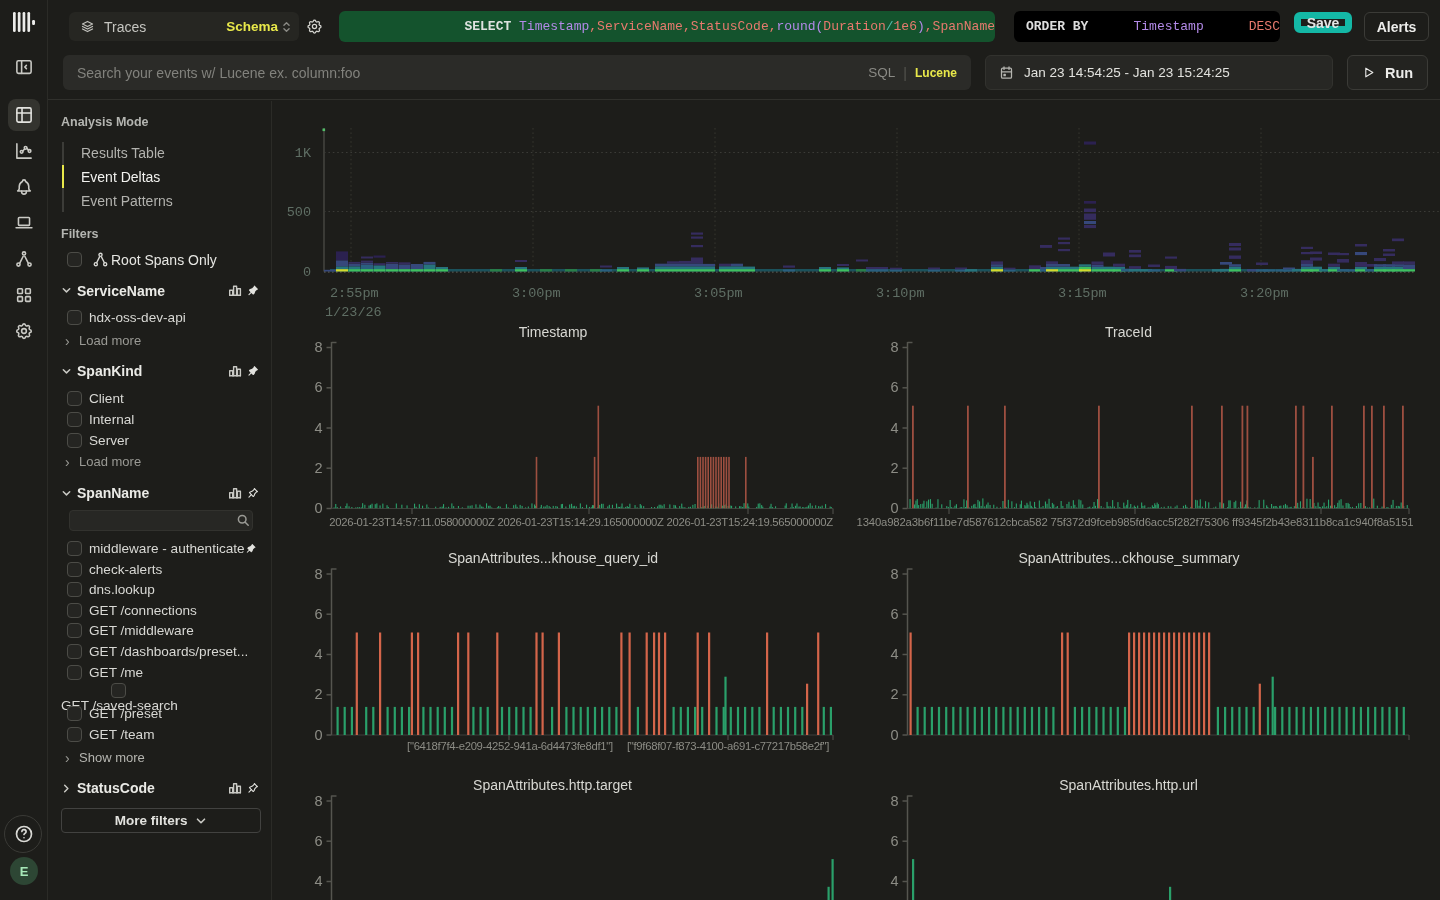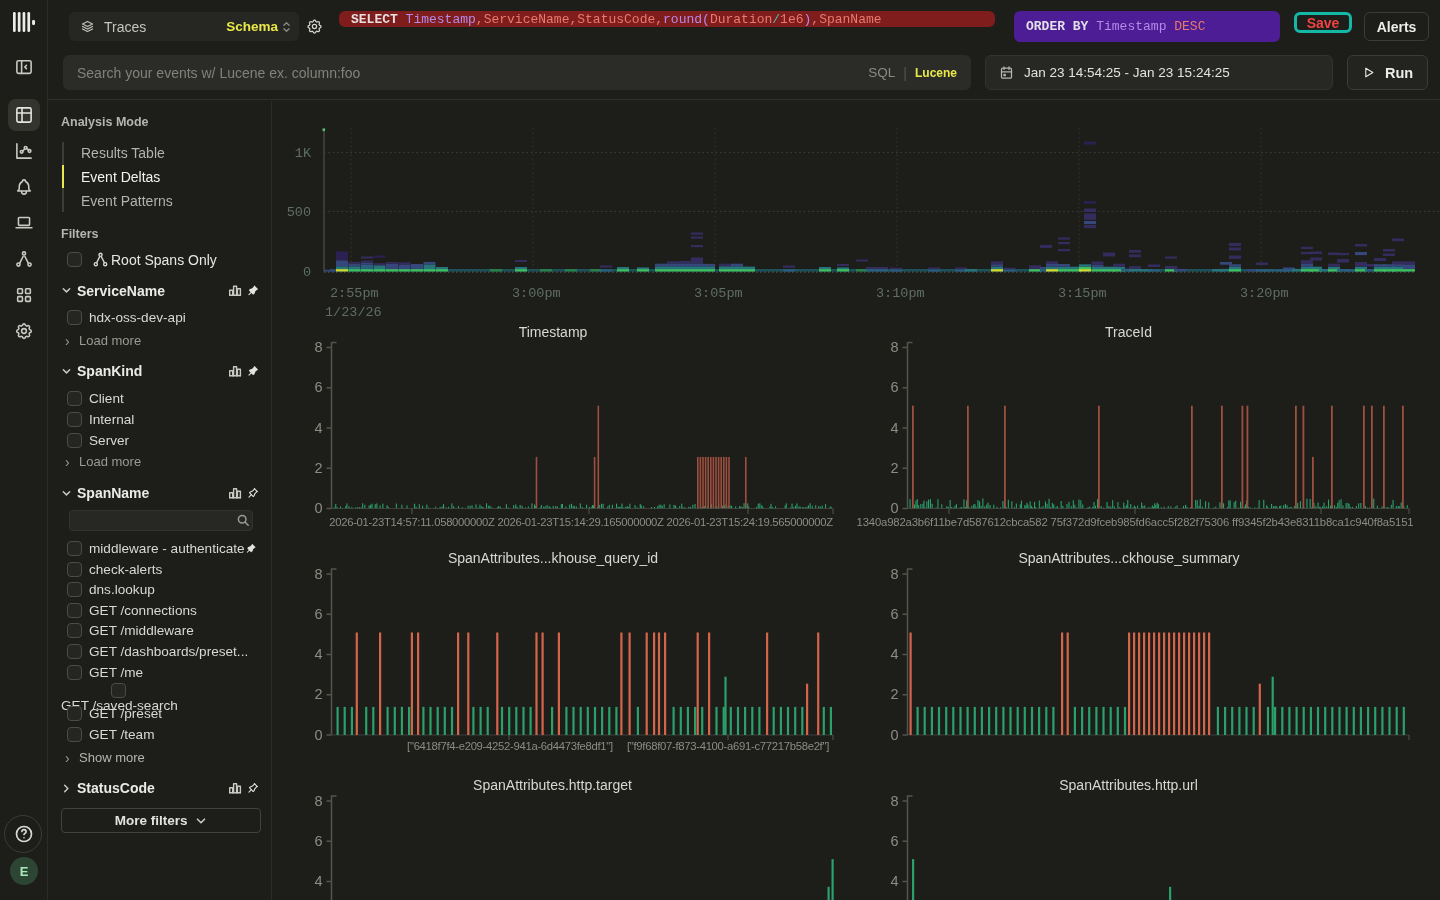--- a/index.html
+++ b/index.html
@@ -113,38 +113,38 @@
     <svg style="margin:0 8px 0 4px" width="9" height="12" viewBox="0 0 10 14" fill="none" stroke="#8a8a85" stroke-width="1.6" stroke-linecap="round" stroke-linejoin="round">
       <path d="M2 5l3-3l3 3"></path>
         <path d="M2 9l3 3l3-3"></path>
     </svg>
   </div>
   <svg class="abs" style="left:258px; top:18px;" width="17" height="17" viewBox="0 0 24 24" fill="none" stroke="#d5d5d0" stroke-width="1.8" stroke-linecap="round" stroke-linejoin="round">
     <path d="M10.3 4.3c.4-1.8 3-1.8 3.4 0a1.7 1.7 0 0 0 2.6 1.1c1.6-1 3.4.8 2.5 2.5a1.7 1.7 0 0 0 1 2.6c1.8.4 1.8 3 0 3.4a1.7 1.7 0 0 0-1 2.6c1 1.6-.9 3.4-2.5 2.5a1.7 1.7 0 0 0-2.6 1c-.4 1.8-3 1.8-3.4 0a1.7 1.7 0 0 0-2.6-1c-1.6 1-3.4-.9-2.5-2.5a1.7 1.7 0 0 0-1-2.6c-1.8-.4-1.8-3 0-3.4a1.7 1.7 0 0 0 1-2.6c-1-1.6.9-3.4 2.5-2.5a1.7 1.7 0 0 0 2.6-1.1"></path>
     <circle cx="12" cy="12" r="3"></circle>
   </svg>
 
-  <div class="ctl mono" style="left:291px; top:11px; width:656px; height:16px; background:#7f1d1d; font-size:13px;">
+  <div class="ctl mono" style="left:291px; top:11px; width:656px; height:31px; background:#14532d; font-size:13px;justify-content:flex-end;">
     <span style="margin-left:12px; color:#ecececf0; font-weight:bold;">SELECT&nbsp;</span>
       <span style="color:#b38ae8">Timestamp</span>
       <span style="color:#e87a6e">,ServiceName,StatusCode,</span>
       <span style="color:#b38ae8">round(</span>
       <span style="color:#e87a6e">Duration</span>
       <span style="color:#52b8aa">/</span>
       <span style="color:#e87a6e">1e6</span>
       <span style="color:#b38ae8">)</span>
       <span style="color:#e87a6e">,SpanName</span>
   </div>
 
-  <div class="ctl mono" style="left:966px; top:11px; width:266px; height:31px; background:#4c1d95; font-size:13px;">
+  <div class="ctl mono" style="left:966px; top:11px; width:266px; height:31px; background:#000000; font-size:13px;justify-content:space-between;">
     <span style="margin-left:12px; color:#ecececf0; font-weight:bold;">ORDER BY&nbsp;</span>
       <span style="color:#b38ae8">Timestamp&nbsp;</span>
       <span style="color:#e87a6e">DESC</span>
   </div>
-  <div class="ctl" style="left:1246px; top:12px; width:58px; height:21px; border:3px solid #14b8a6; justify-content:center; color:#ef4444; font-size:14px; font-weight:bold;">Save</div>
+  <div class="ctl" style="left:1246px; top:12px; width:58px; height:21px; border:7px solid #14b8a6; justify-content:center; color:#e5e5e5; font-size:14px; font-weight:bold;">Save</div>
   <div class="ctl" style="left:1316px; top:12px; width:65px; height:29px; border:1px solid #3b3b37; justify-content:center; color:#ececea; font-size:14px; font-weight:bold;">Alerts</div>
 
   <div class="ctl" style="left:15px; top:55px; width:908px; height:35px; background:#2b2b28; font-size:14px;">
     <span style="margin-left:14px; color:#82827d;">Search your events w/ Lucene ex. column:foo</span>
     <span style="margin-left:auto; color:#8a8a85; font-size:13.5px;">SQL</span>
     <span style="margin:0 8px; color:#55554f;">|</span>
     <span style="margin-right:14px; color:#e8e84a; font-size:12px; font-weight:bold;">Lucene</span>
   </div>
   <div class="ctl" style="left:937px; top:55px; width:348px; height:35px; background:#272724; border:1px solid #32322e;">
     <svg style="margin-left:13px" width="15" height="15" viewBox="0 0 24 24" fill="none" stroke="#b5b5b0" stroke-width="2" stroke-linecap="round" stroke-linejoin="round">

